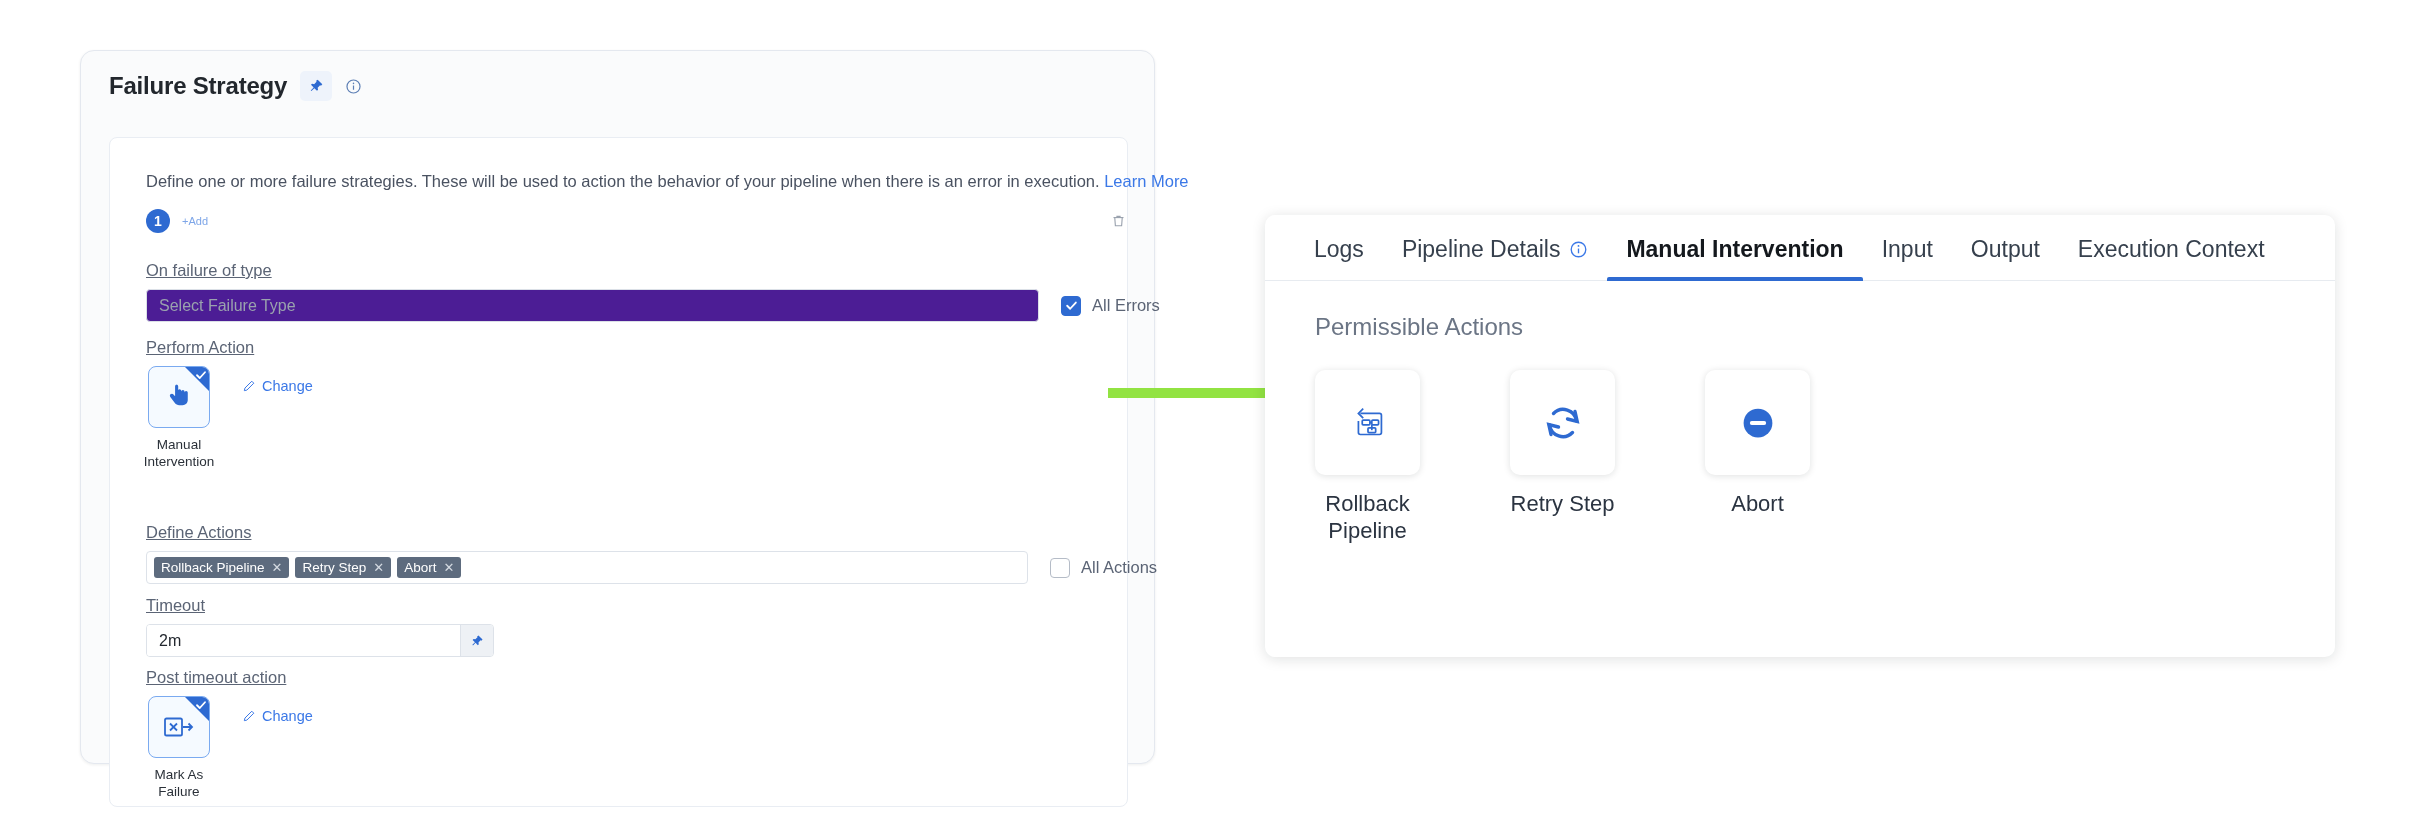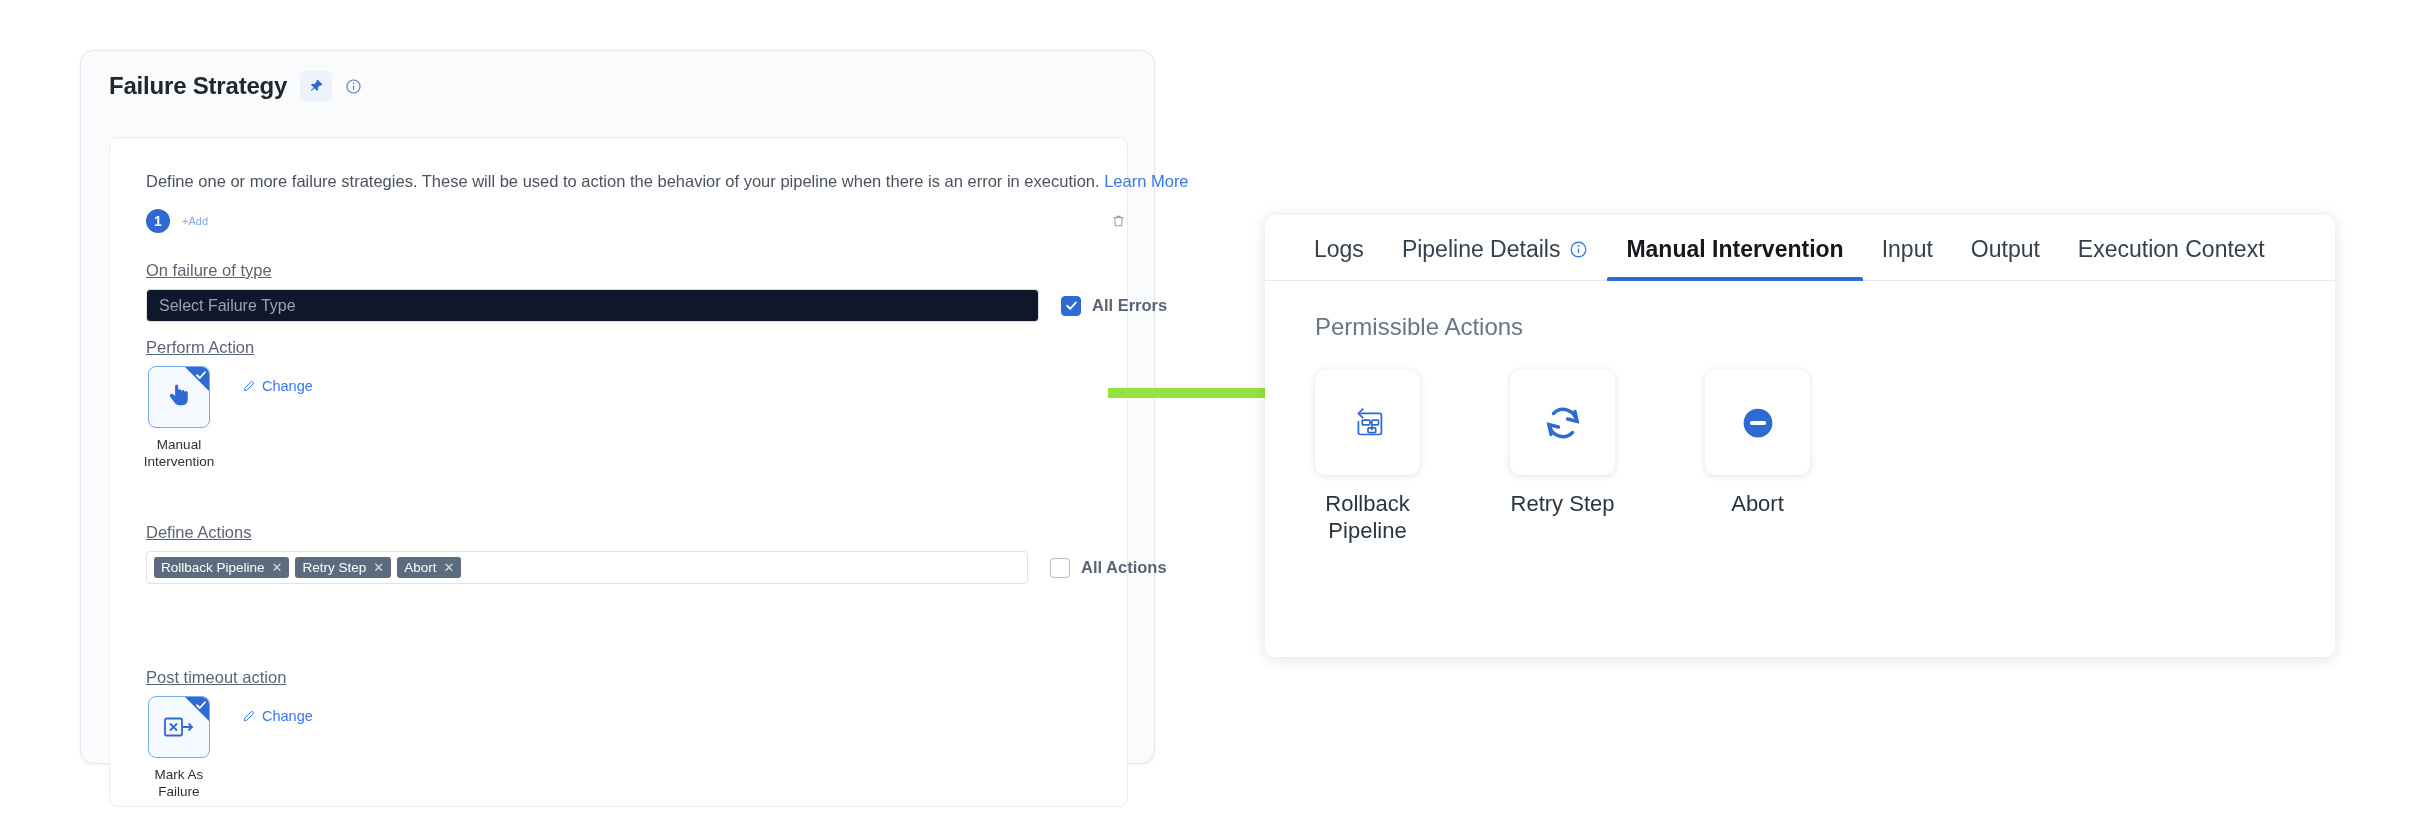--- a/index.html
+++ b/index.html
@@ -73,29 +73,29 @@
     font-size: 16.5px; color: #5b6475;
     margin-bottom: 9px;
     text-decoration: underline;
   }
   .sec { position: absolute; left: 36px; }
 
   .row-with-check { display: flex; align-items: center; gap: 22px; }
 
   .select-box {
     width: 893px; height: 33px;
-    background: #0f172a;
+    background: #4c1d95;
     border: 1px solid #dbe0e7;
     border-radius: 4px;
     display: flex; align-items: center;
     padding: 0 12px;
     font-size: 16px; color: #9aa2ae;
     cursor: pointer;
   }
-  .checkline { display: flex; align-items: flex-start; gap: 11px; font-weight: bold; }
+  .checkline { display: flex; align-items: flex-start; gap: 11px; }
   .cb {
     width: 20px; height: 20px; border-radius: 4px;
     border: 1px solid #b5bcc7; background: #fff;
     display: flex; align-items: center; justify-content: center;
     cursor: pointer; flex: none;
   }
   .cb.checked { background: #2e6ad1; border-color: #2e6ad1; }
   .cb-label { font-size: 16.5px; color: #5b6475; white-space: nowrap; }
 
   
@@ -317,20 +317,31 @@
               <span class="chip-x">✕</span>
             </span>
           </div>
           <div class="checkline">
             <div class="cb"></div>
             <div class="cb-label">All Actions</div>
           </div>
         </div>
       </div>
 
+      <div class="sec" style="top:458px;">
+        <div class="field-label">Timeout</div>
+        <div class="timeout-box">
+          <input class="timeout-input" value="2m" style="">
+          <div class="timeout-pin">
+            <svg width="14" height="14" viewBox="0 0 24 24" fill="#2e6ad1">
+              <path d="M14.5 2.5l7 7-2 2-1.4-.6-3.6 3.6.6 3.1-1.6 1.6-4-4-4.4 4.4-1-1 4.4-4.4-4-4L6.1 8.6l3.1.6L12.8 5.6 12.2 4.2z"></path>
+            </svg>
+          </div>
+        </div>
+      </div>
 
       <div class="sec" style="top:530px;">
         <div class="field-label">Post timeout action</div>
         <div class="action-wrap">
           <div class="action-card-col">
             <div class="action-card">
               <svg width="34" height="26" viewBox="0 0 34 26" fill="none" stroke="#2e6ad1" stroke-width="1.8">
                 <rect x="3" y="4.5" width="17" height="17" rx="1.6"></rect>
                 <line x1="8" y1="9.5" x2="15" y2="16.5"></line>
                 <line x1="15" y1="9.5" x2="8" y2="16.5"></line>

